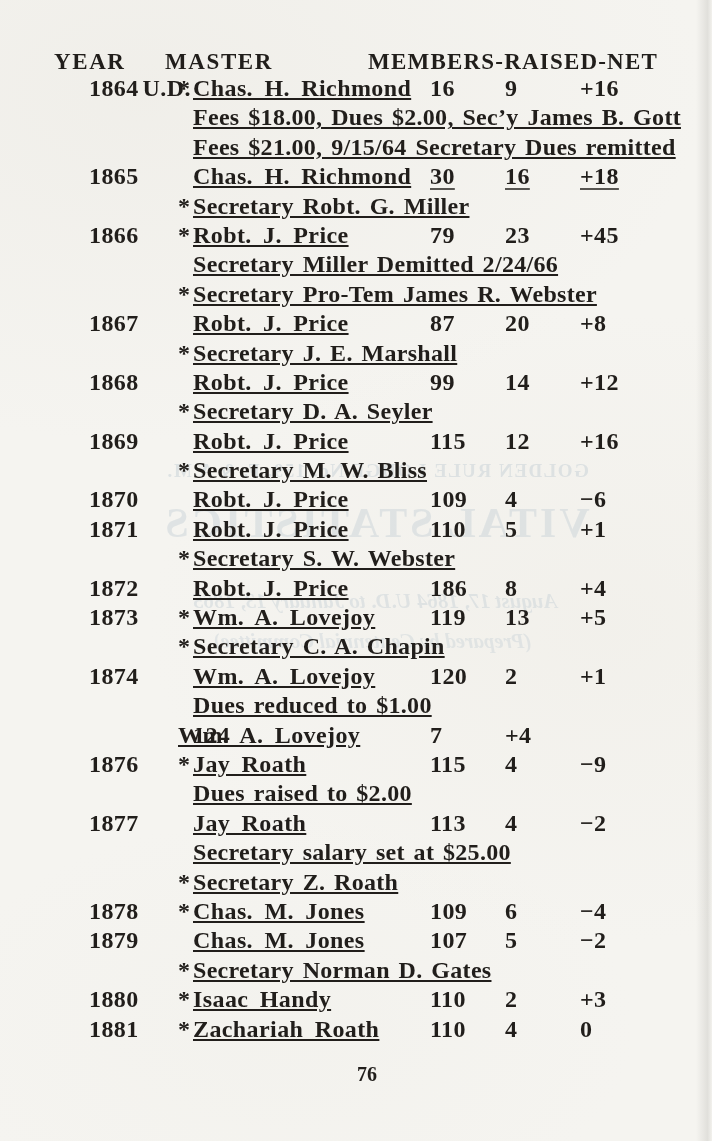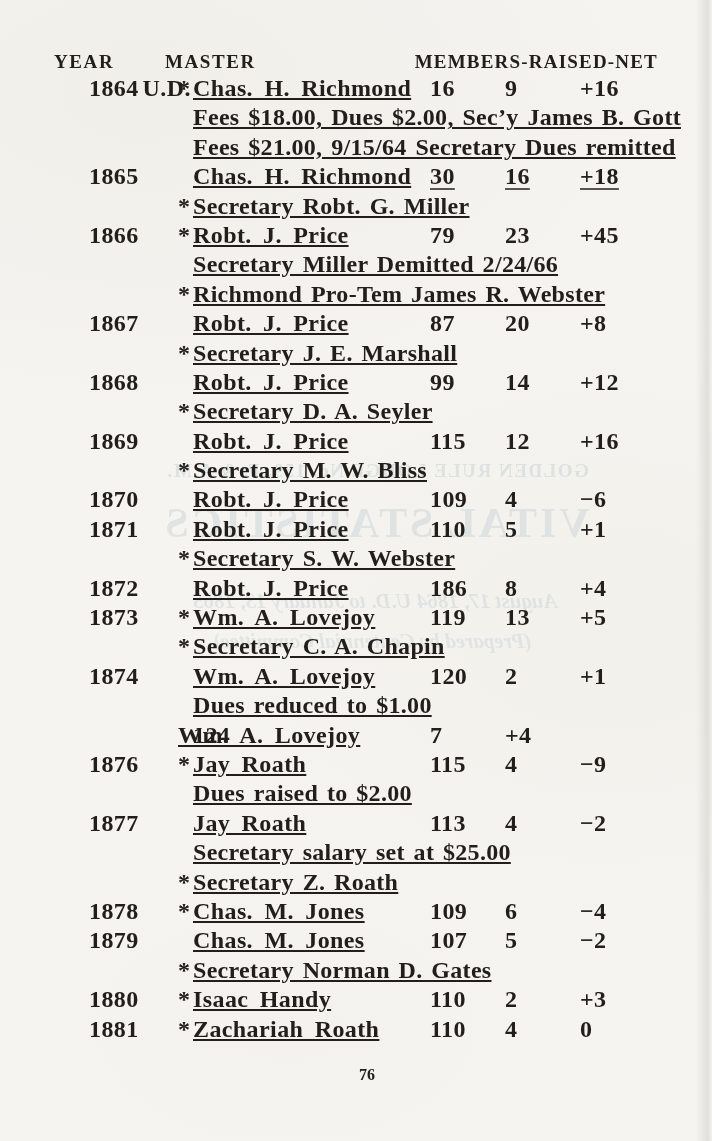--- a/index.html
+++ b/index.html
@@ -42,21 +42,21 @@
   .ghost-2 { top: 499px; left: 150px; width: 452px; font-size: 42px; letter-spacing: 3px; opacity: 0.5; }
   .ghost-3 { top: 589px; left: 140px; width: 470px; font-size: 21px; font-style: italic; opacity: 0.5; }
   .ghost-4 { top: 629px; left: 160px; width: 425px; font-size: 21px; font-style: italic; opacity: 0.45; }
 
   
   .table { position: absolute; left: 57px; top: 52px; width: 593px; }
 
   .hdr-row { position: relative; height: 22px; }
   .hdr {
     position: absolute; top: 0;
-    font-size: 19px; font-weight: 700;
+    font-size: 23px; font-weight: 700;
     letter-spacing: 1.6px;
     line-height: 19px;
     white-space: nowrap;
   }
   .hdr-year   { left: -3px; }
   .hdr-master { left: 108px; }
   .hdr-stats  { right: -8px; letter-spacing: 1.2px; }
 
   .row {
     display: grid;
@@ -78,21 +78,21 @@
     text-decoration: underline;
     text-underline-offset: 4px;
     text-decoration-thickness: 1.5px;
     text-decoration-color: rgba(35,32,28,0.75);
   }
 
   .page-number {
     position: absolute;
     top: 1060px; left: 339px; width: 56px;
     text-align: center;
-    font-size: 16px; font-weight: 700;
+    font-size: 20px; font-weight: 700;
     line-height: 29px;
   }
 </style>
 </head>
 <body>
 
 <div class="ghost ghost-1">GOLDEN RULE LODGE No. 159, F. &amp; A.M.</div>
 <div class="ghost ghost-2">VITAL STATISTICS</div>
 <div class="ghost ghost-3">August 17, 1864 U.D. to January 13, 1865</div>
 <div class="ghost ghost-4">(Prepared by Centennial Committee)</div>
@@ -144,21 +144,21 @@
         <span class="cell num-cell">+45</span>
       </div>
       <div class="row">
         <span class="cell year-cell"></span>
         <span class="cell star-cell"></span>
         <span class="cell note-cell">Secretary Miller Demitted 2/24/66</span>
       </div>
       <div class="row">
         <span class="cell year-cell"></span>
         <span class="cell star-cell">*</span>
-        <span class="cell note-cell">Richmond Pro-Tem James R. Webster</span>
+        <span class="cell note-cell">Secretary Pro-Tem James R. Webster</span>
       </div>
       <div class="row">
         <span class="cell year-cell">1867</span>
         <span class="cell star-cell"></span>
         <span class="cell master-cell">Robt. J. Price</span>
         <span class="cell num-cell">87</span>
         <span class="cell num-cell">20</span>
         <span class="cell num-cell">+8</span>
       </div>
       <div class="row">

